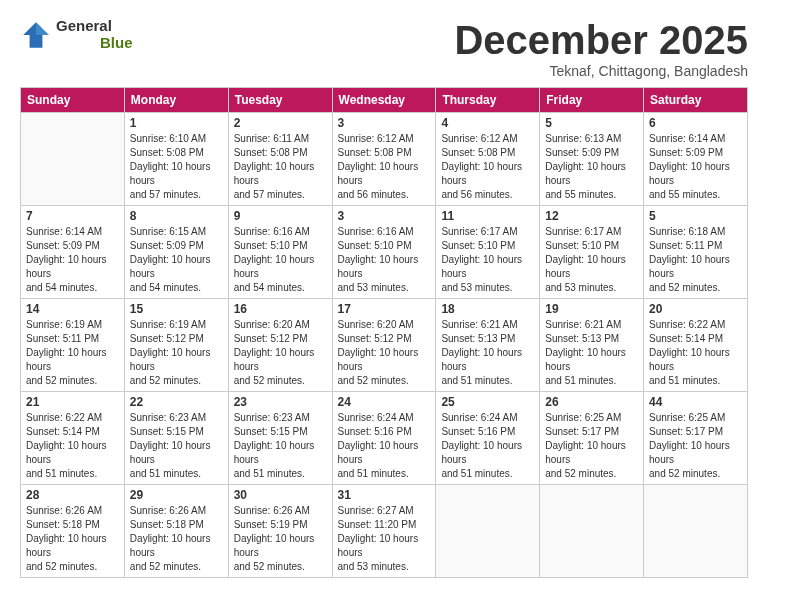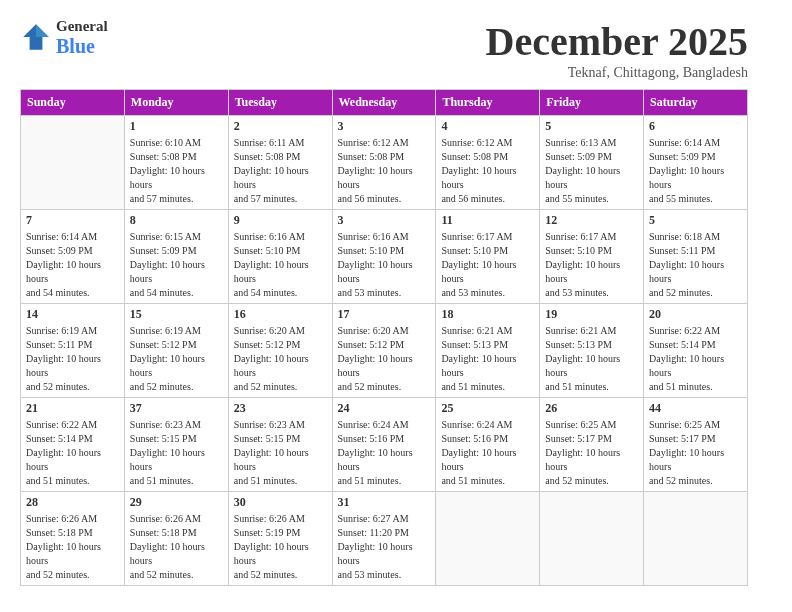--- a/index.html
+++ b/index.html
@@ -8,21 +8,20 @@
       background: #fff;
       width: 792px;
       height: 612px;
       overflow: hidden;
     }
     .page {
       width: 768px;
       height: 612px;
       padding: 18px 20px 10px 20px;
       position: relative;
-      font-family: Liberation Serif, serif;
     }
     .header {
       display: flex;
       justify-content: space-between;
       align-items: flex-start;
       margin-bottom: 8px;
     }
     .logo {
       display: flex;
       align-items: center;
@@ -31,23 +30,24 @@
       display: flex;
       flex-direction: column;
       line-height: 1.1;
     }
     .logo-general {
       font-size: 15px;
       font-weight: bold;
       color: #333;
     }
     .logo-blue {
-      font-size: 20px;
-      font-weight: bold;
-      color: #3b82f6;
+      font-size: 15px;
+      font-weight: bold;
+      color: #4d7c0f;
+      margin-left: 44px;
     }
     .logo-icon {
       width: 32px;
       height: 32px;
       margin-right: 4px;
     }
     .title-area {
       text-align: right;
     }
     .month-title {
@@ -57,21 +57,21 @@
     }
     .subtitle {
       font-size: 14px;
       color: #555;
     }
     .calendar {
       width: 100%;
       border-collapse: collapse;
     }
     .calendar th {
-      background: #a21caf;
+      background: #be185d;
       color: #fff;
       font-size: 12px;
       font-weight: bold;
       padding: 5px 6px;
       text-align: left;
       border: 1px solid #ccc;
     }
     .calendar td {
       border: 1px solid #ccc;
       vertical-align: top;
@@ -219,21 +219,21 @@
             <span class="day-num">20</span>
             <div class="day-info"><span>Sunrise: 6:22 AM</span><br><span>Sunset: 5:14 PM</span><br><span>Daylight: 10 hours hours</span><br><span>and 51 minutes.</span></div>
           </td>
         </tr>
         <tr>
           <td>
             <span class="day-num">21</span>
             <div class="day-info"><span>Sunrise: 6:22 AM</span><br><span>Sunset: 5:14 PM</span><br><span>Daylight: 10 hours hours</span><br><span>and 51 minutes.</span></div>
           </td>
           <td>
-            <span class="day-num">37</span>
+            <span class="day-num">22</span>
             <div class="day-info"><span>Sunrise: 6:23 AM</span><br><span>Sunset: 5:15 PM</span><br><span>Daylight: 10 hours hours</span><br><span>and 51 minutes.</span></div>
           </td>
           <td>
             <span class="day-num">23</span>
             <div class="day-info"><span>Sunrise: 6:23 AM</span><br><span>Sunset: 5:15 PM</span><br><span>Daylight: 10 hours hours</span><br><span>and 51 minutes.</span></div>
           </td>
           <td>
             <span class="day-num">24</span>
             <div class="day-info"><span>Sunrise: 6:24 AM</span><br><span>Sunset: 5:16 PM</span><br><span>Daylight: 10 hours hours</span><br><span>and 51 minutes.</span></div>
           </td>

